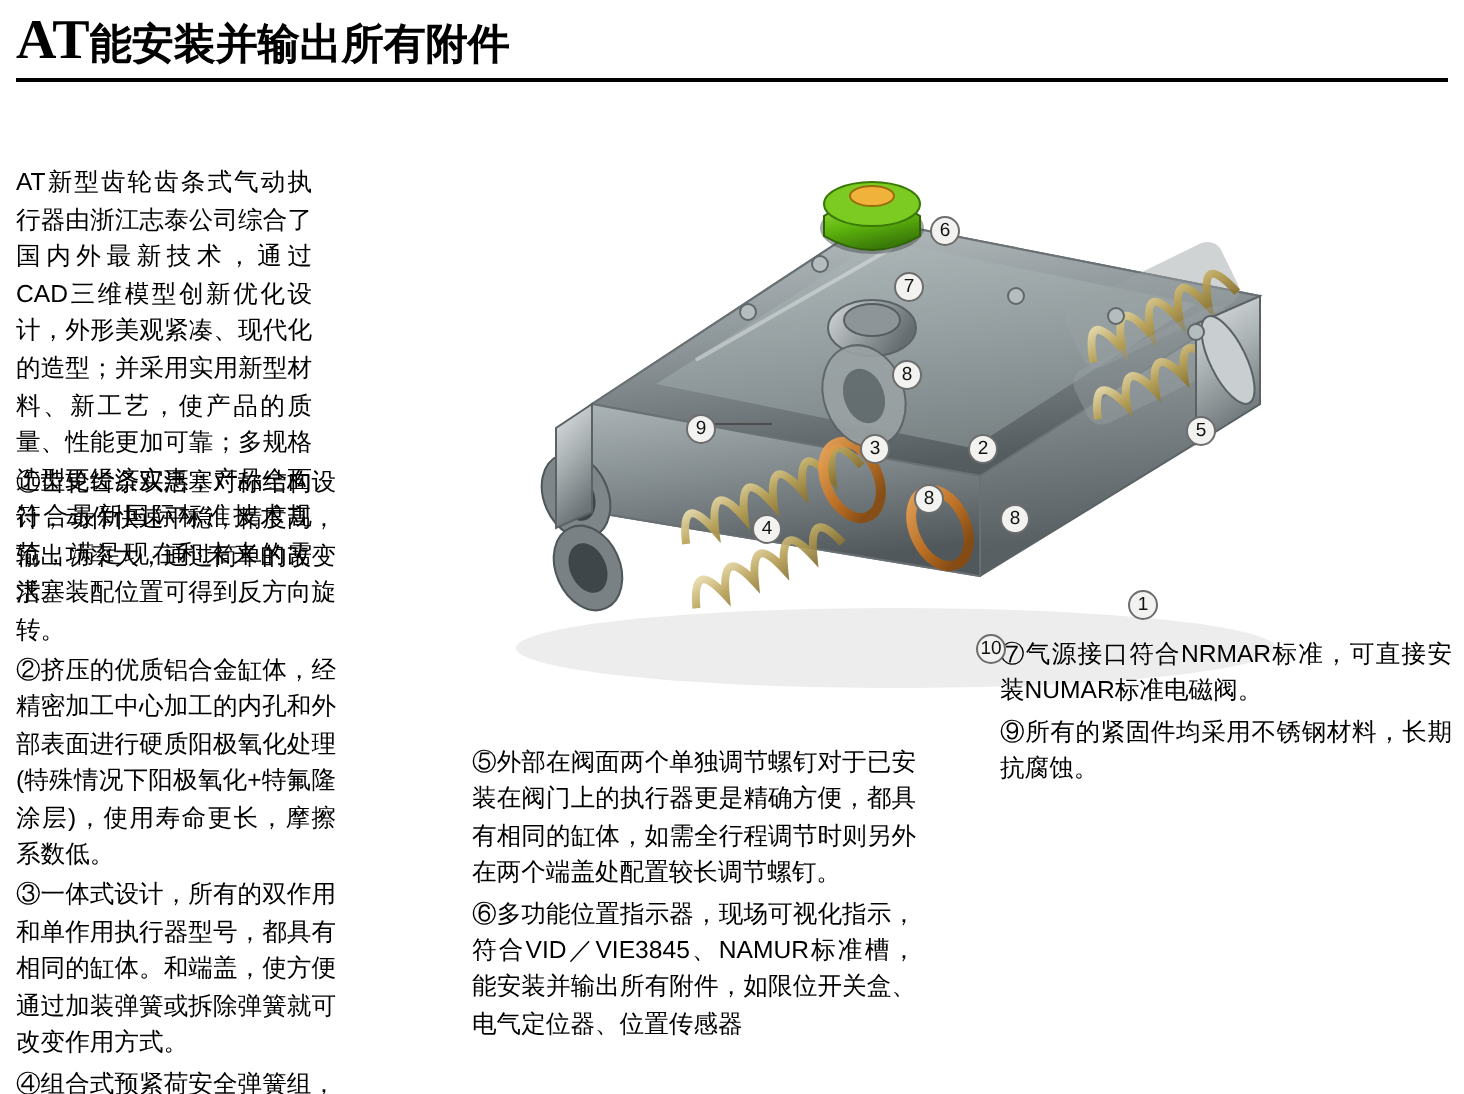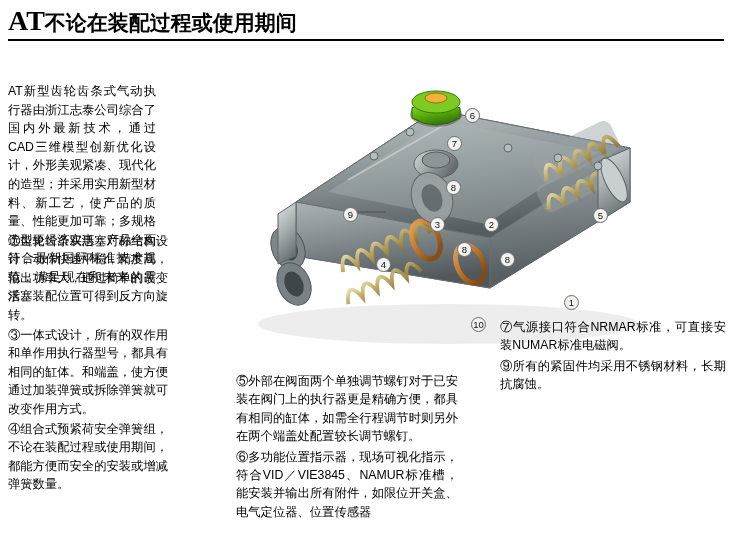--- a/index.html
+++ b/index.html
@@ -105,29 +105,30 @@
     line-height: 13px;
     text-align: center;
     font-family: "Liberation Sans", sans-serif;
   }
 </style>
 </head>
 <body>
 
 <div id="title-block">
   <div id="title-text">
-    <span class="at">AT</span><span>不论在装配过程或使用期间</span>
+    <span class="at">AT</span><span>能安装并输出所有附件</span>
   </div>
   <div id="title-rule"></div>
 </div>
 
 <div id="intro-para">AT新型齿轮齿条式气动执行器由浙江志泰公司综合了国内外最新技术，通过CAD三维模型创新优化设计，外形美观紧凑、现代化的造型；并采用实用新型材料、新工艺，使产品的质量、性能更加可靠；多规格选型更经济实惠；产品全面符合最新国际标准技术规范，满足现在和未来的需求。</div>
 
 <div id="left-list">
   <div class="item">①齿轮齿条双活塞对称结构设计，动作快速平稳，精度高，输出功率大，通过简单的改变活塞装配位置可得到反方向旋转。</div>
+  <div class="item">②挤压的优质铝合金缸体，经精密加工中心加工的内孔和外部表面进行硬质阳极氧化处理(特殊情况下阳极氧化+特氟隆涂层)，使用寿命更长，摩擦系数低。</div>
   <div class="item">③一体式设计，所有的双作用和单作用执行器型号，都具有相同的缸体。和端盖，使方便通过加装弹簧或拆除弹簧就可改变作用方式。</div>
   <div class="item">④组合式预紧荷安全弹簧组，不论在装配过程或使用期间，都能方便而安全的安装或增减弹簧数量。</div>
 </div>
 
 <div id="mid-list">
   <div class="item">⑤外部在阀面两个单独调节螺钉对于已安装在阀门上的执行器更是精确方便，都具有相同的缸体，如需全行程调节时则另外在两个端盖处配置较长调节螺钉。</div>
   <div class="item">⑥多功能位置指示器，现场可视化指示，符合VID／VIE3845、NAMUR标准槽，能安装并输出所有附件，如限位开关盒、电气定位器、位置传感器</div>
 </div>
 
 <div id="right-list">
@@ -279,14 +280,14 @@
   <div class="callout-num" style="left:306px; top:165px;">2</div>
   <div class="callout-num" style="left:252px; top:165px;">3</div>
   <div class="callout-num" style="left:198px; top:205px;">4</div>
   <div class="callout-num" style="left:415px; top:156px;">5</div>
   <div class="callout-num" style="left:287px; top:56px;">6</div>
   <div class="callout-num" style="left:269px; top:84px;">7</div>
   <div class="callout-num" style="left:268px; top:128px;">8</div>
   <div class="callout-num" style="left:279px; top:190px;">8</div>
   <div class="callout-num" style="left:322px; top:200px;">8</div>
   <div class="callout-num" style="left:165px; top:155px;">9</div>
-  <div class="callout-num" style="left:293px; top:265px;">10</div>
+  <div class="callout-num" style="left:310px; top:265px;">10</div>
 </div>
 
 </body></html>

